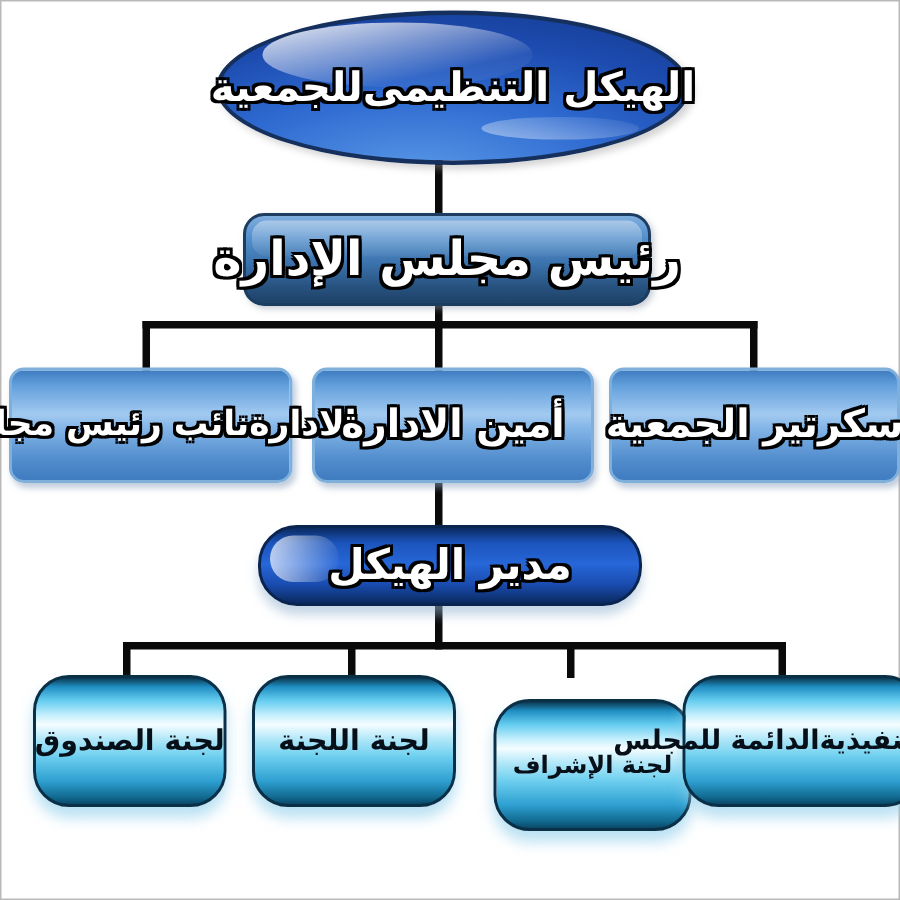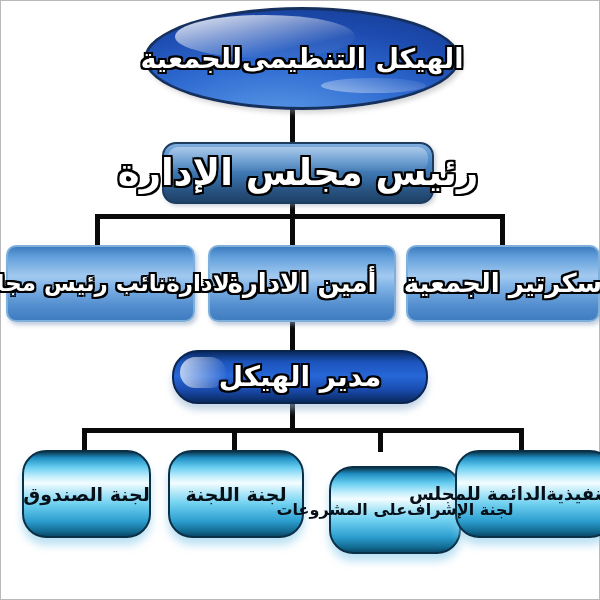--- a/index.html
+++ b/index.html
@@ -41,21 +41,21 @@
   .ellipse::after{
     content:"";position:absolute;right:10%;bottom:14%;width:34%;height:16%;
     border-radius:50%;z-index:1;
     background:linear-gradient(12deg,rgba(255,255,255,0.45),rgba(255,255,255,0.02));
   }
 
   
   .chairman{
     left:162px;top:142px;width:268px;height:58px;border-radius:14px;
     background:linear-gradient(180deg,#7fadde 0%,#5490cc 25%,#3a72ac 55%,#27517e 82%,#1e4268 100%);
-    border:2px solid #1c3c60;font-size:37px;
+    border:2px solid #1c3c60;font-size:32px;
     box-shadow:2px 2px 4px rgba(150,160,175,0.5);
   }
   .chairman::before{
     content:"";position:absolute;left:4px;right:4px;top:3px;height:42%;
     border-radius:10px;z-index:1;
     background:linear-gradient(180deg,rgba(255,255,255,0.38),rgba(255,255,255,0.04));
   }
 
   
   .lvl3{
@@ -138,18 +138,17 @@
 </div>
 
 <div class="node lvl5 edu" dir="rtl">
   <span class="label">لجنة الصندوق</span>
 </div>
 <div class="node lvl5 women" dir="rtl">
   <span class="label">لجنة اللجنة</span>
 </div>
 <div class="node lvl5 projects" dir="rtl">
   <span class="label">لجنة الإشراف</span>
-  <span class="label">على المشروعات</span>
 </div>
 <div class="node lvl5 executive" dir="rtl">
   <span class="label">اللجنة التنفيذية</span>
   <span class="label">الدائمة للمجلس</span>
 </div>
 
 </body></html>

